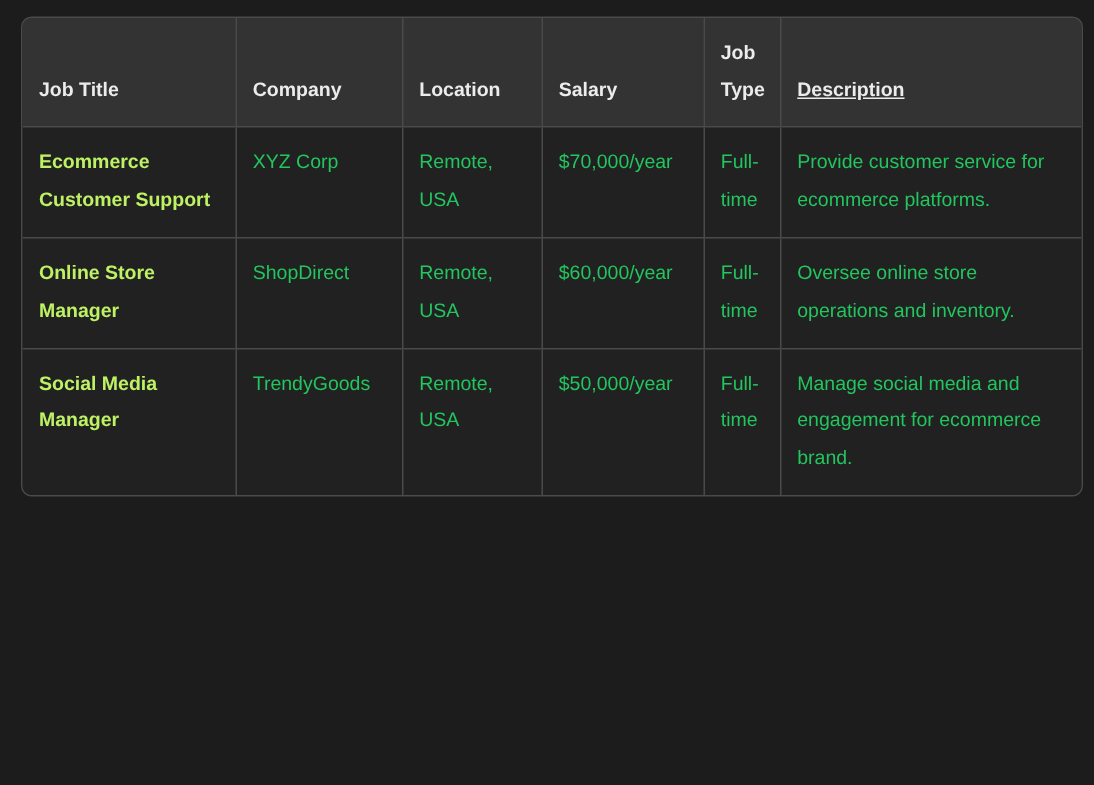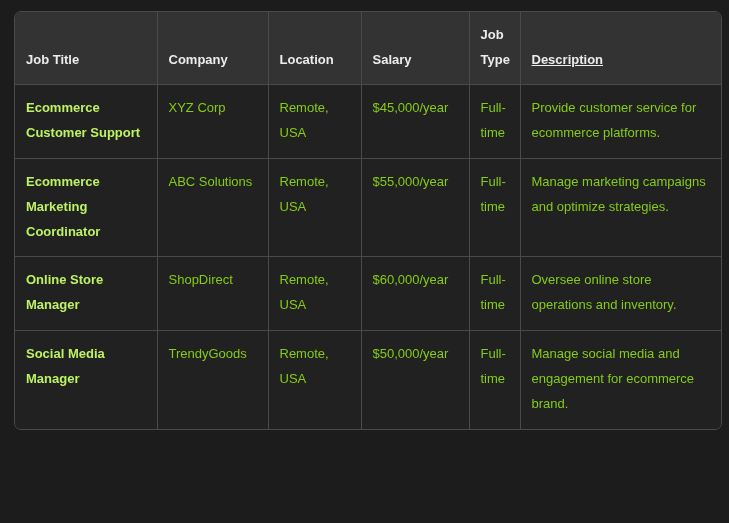--- a/index.html
+++ b/index.html
@@ -66,21 +66,21 @@
     border-right: none;
     text-decoration: underline;
   }
 
   tbody tr {
     background: #212121;
   }
 
   tbody th,
   tbody td {
-    color: #84cc16;
+    color: #22c55e;
     font-size: 13px;
     text-align: left;
     vertical-align: top;
     padding: 11px 11px 12px 11px;
     border-right: 1px solid #4a4a4a;
     border-bottom: 1px solid #4a4a4a;
     line-height: 1.92;
     word-wrap: break-word;
     overflow-wrap: break-word;
   }
@@ -119,31 +119,23 @@
           <th scope="col">Salary</th>
           <th scope="col">Job Type</th>
           <th scope="col">Description</th>
         </tr>
       </thead>
       <tbody>
         <tr>
           <th scope="row">Ecommerce Customer Support</th>
           <td>XYZ Corp</td>
           <td>Remote, USA</td>
-          <td>$45,000/year</td>
+          <td>$70,000/year</td>
           <td>Full-time</td>
           <td>Provide customer service for ecommerce platforms.</td>
-        </tr>
-        <tr>
-          <th scope="row">Ecommerce Marketing Coordinator</th>
-          <td>ABC Solutions</td>
-          <td>Remote, USA</td>
-          <td>$55,000/year</td>
-          <td>Full-time</td>
-          <td>Manage marketing campaigns and optimize strategies.</td>
         </tr>
         <tr>
           <th scope="row">Online Store Manager</th>
           <td>ShopDirect</td>
           <td>Remote, USA</td>
           <td>$60,000/year</td>
           <td>Full-time</td>
           <td>Oversee online store operations and inventory.</td>
         </tr>
         <tr>

